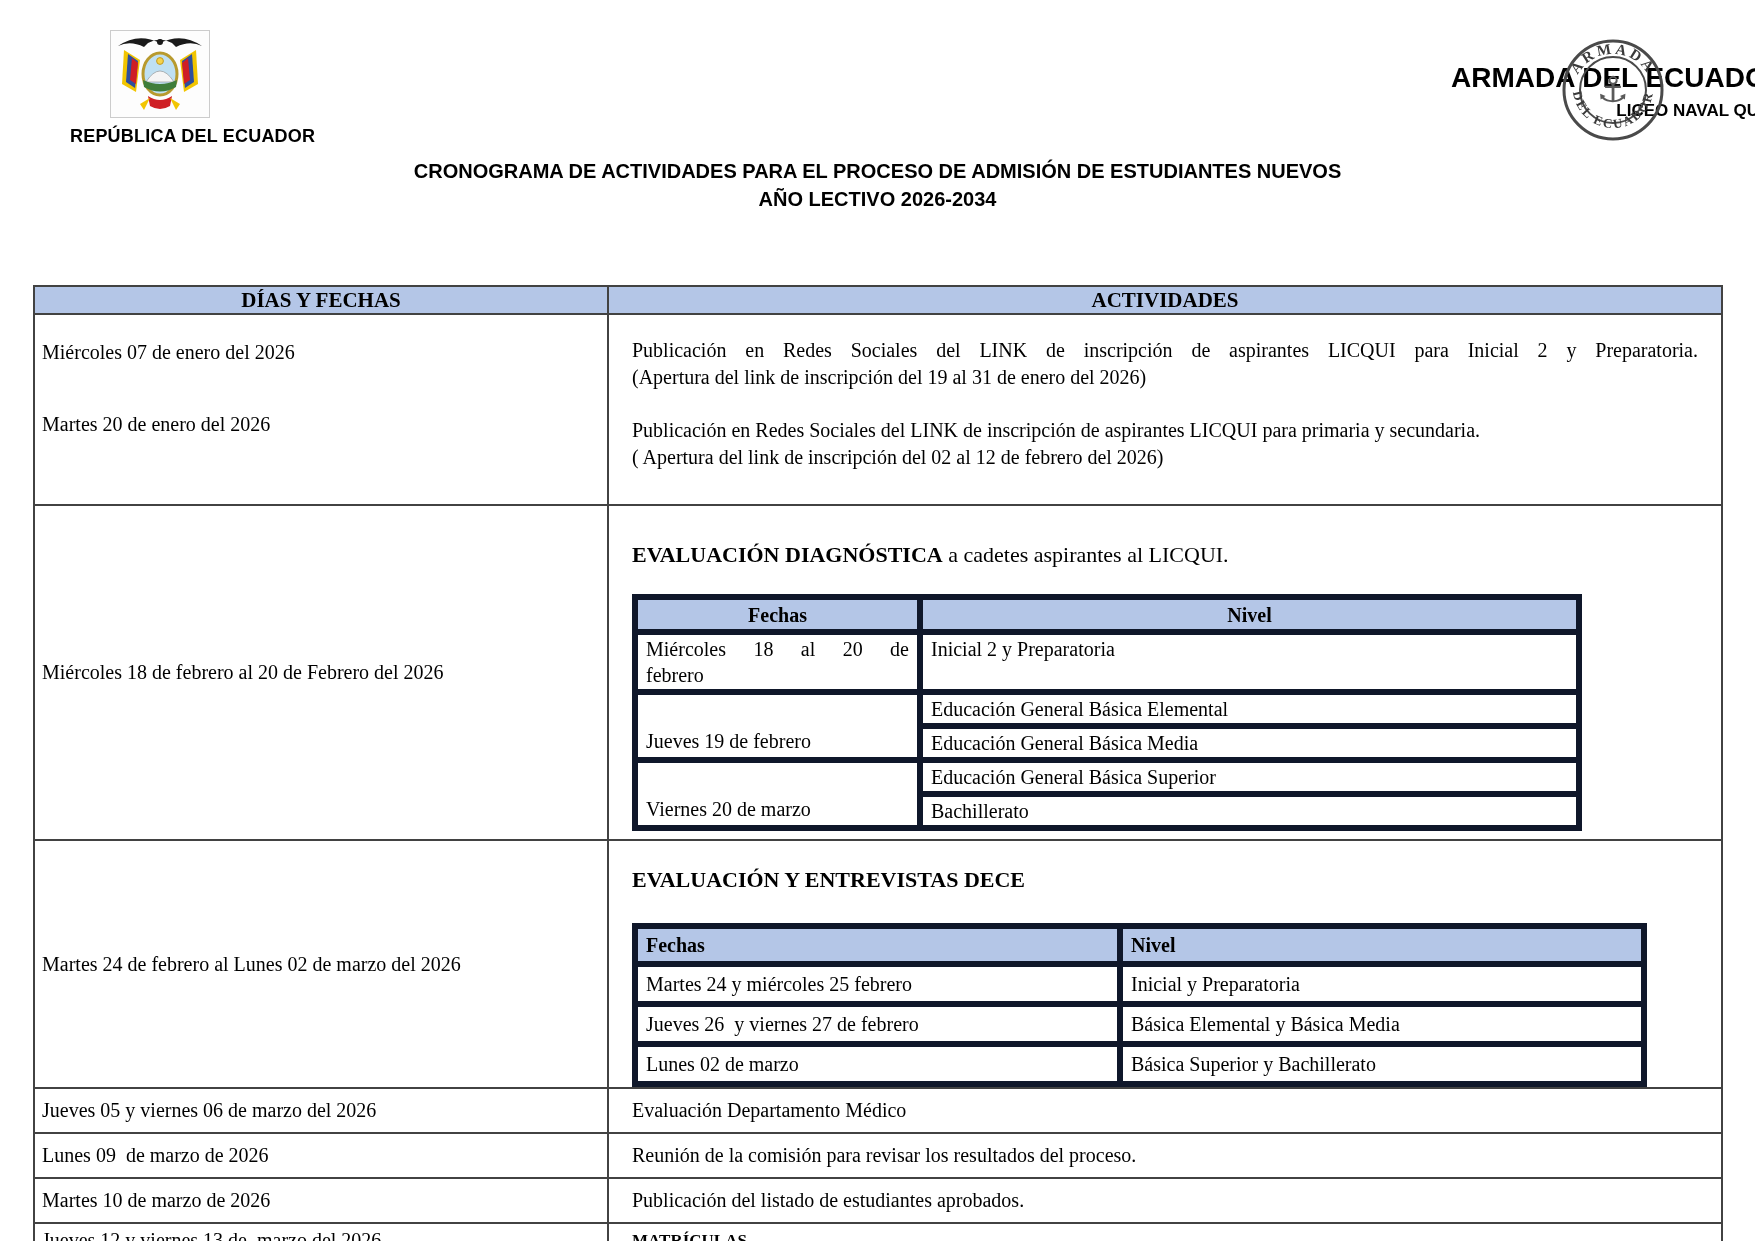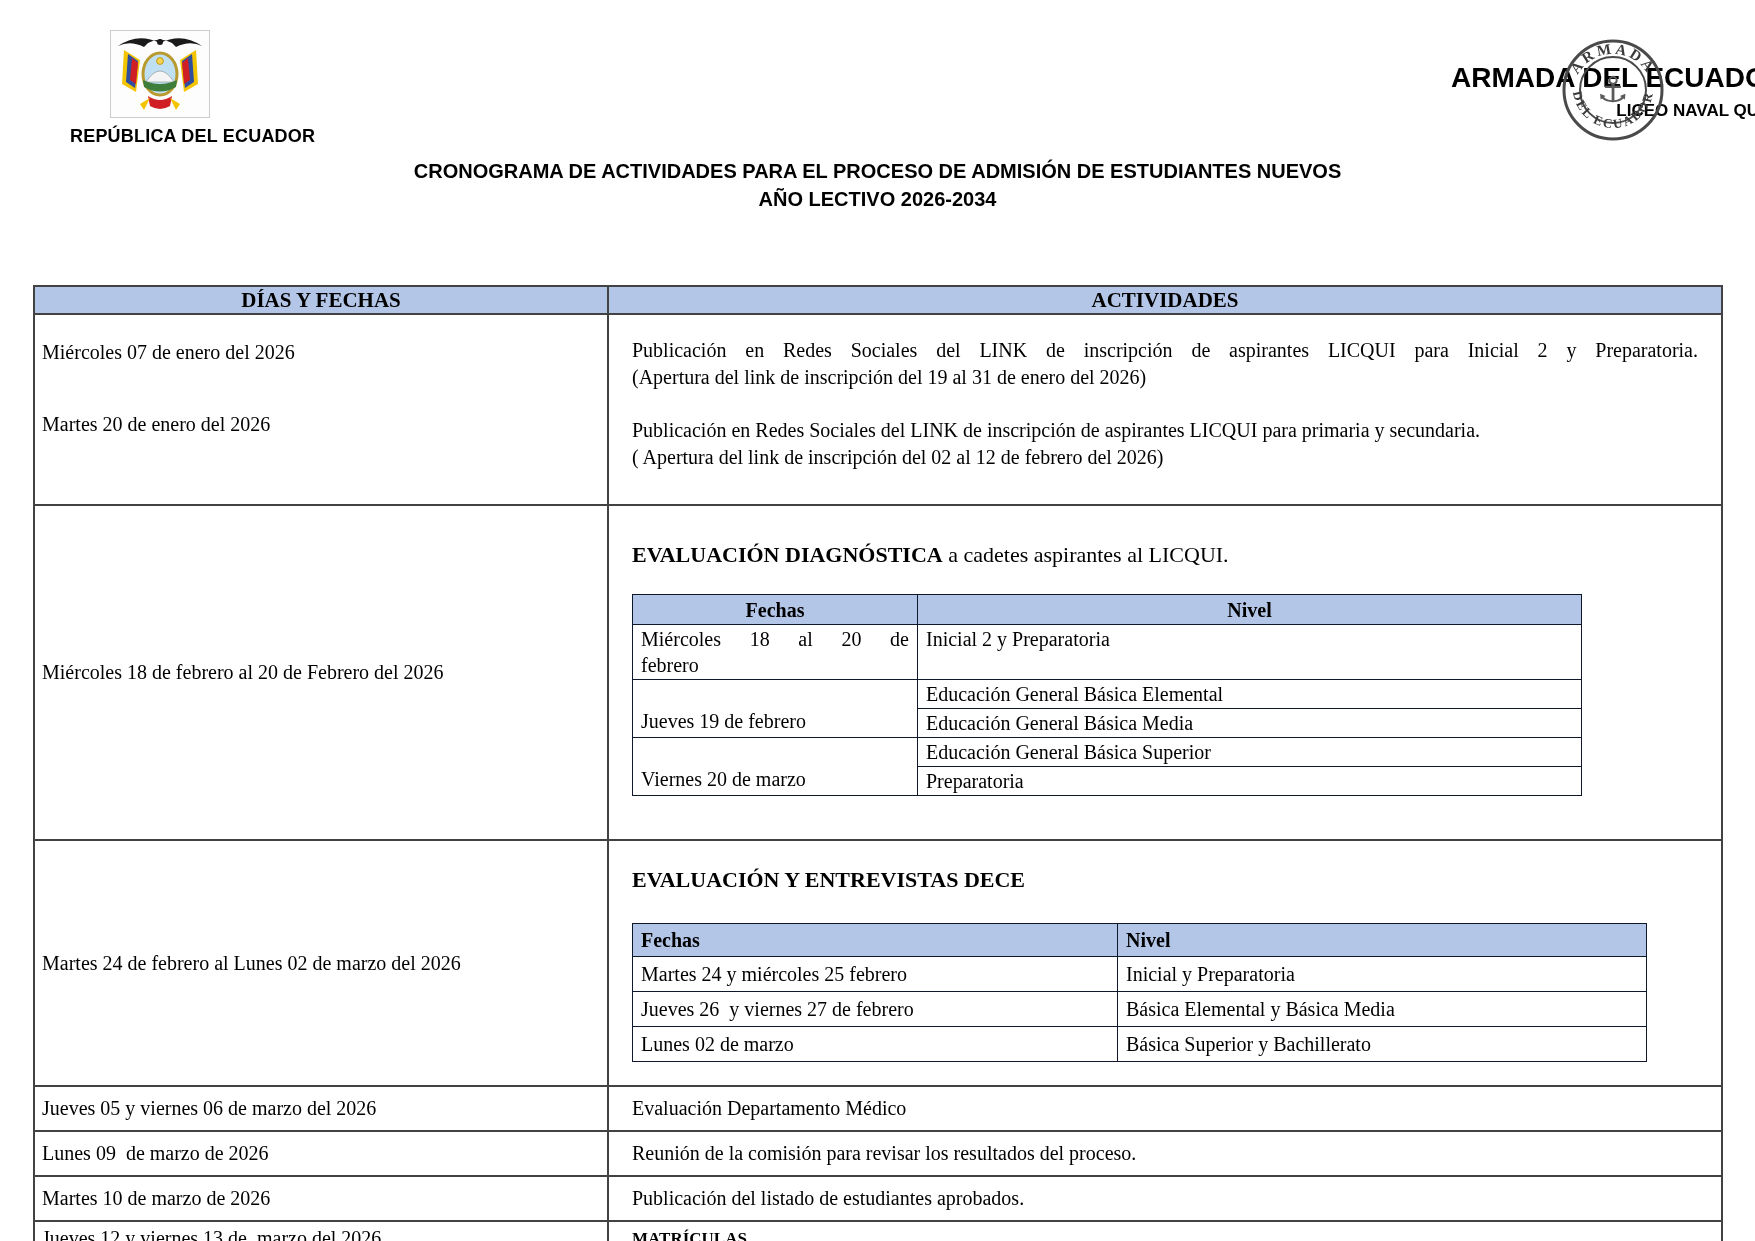--- a/index.html
+++ b/index.html
@@ -48,21 +48,21 @@
   
   .date-mid { vertical-align:middle !important; padding-left:7px !important; }
   .r2 { height:333px; }
   .r3 { height:244px; }
   .sec-heading { margin:36px 0 0 23px; font-size:22px; }
   .sec-heading .bold { font-weight:700; }
   .sec-heading.dece { margin-top:26px; font-weight:700; }
 
   
   .sub { border-collapse:collapse; font-size:20px; margin-left:23px; }
-  .sub th, .sub td { border:1px solid #0f172a; padding:1px 8px; line-height:26px; }
+  .sub th, .sub td { border:6px solid #0f172a; padding:1px 8px; line-height:26px; }
   .sub th { background:#b4c6e7; font-weight:700; }
   .sub1 { width:950px; margin-top:26px; }
   .sub1 th { text-align:center; height:27px; }
   .sub1 td { vertical-align:top; }
   .sub1 .span-bottom { vertical-align:bottom; padding-bottom:3px; }
   .sub1 .nrow { height:27px; }
   .sub2 { width:1015px; margin-top:30px; }
   .sub2 th { text-align:left; height:30px; }
   .sub2 td { height:32px; vertical-align:middle; }
 
@@ -183,21 +183,21 @@
                 <td>Educación General Básica Elemental</td>
               </tr>
               <tr class="nrow">
                 <td>Educación General Básica Media</td>
               </tr>
               <tr class="nrow">
                 <td rowspan="2" class="span-bottom">Viernes 20 de marzo</td>
                 <td>Educación General Básica Superior</td>
               </tr>
               <tr class="nrow">
-                <td>Preparatoria</td>
+                <td>Bachillerato</td>
               </tr>
             </tbody>
           </table>
         </td>
       </tr>
 
       <tr>
         <td class="r3 date-mid">Martes 24 de febrero al Lunes 02 de marzo del 2026</td>
         <td>
           <div class="sec-heading dece">EVALUACIÓN Y ENTREVISTAS DECE</div>

